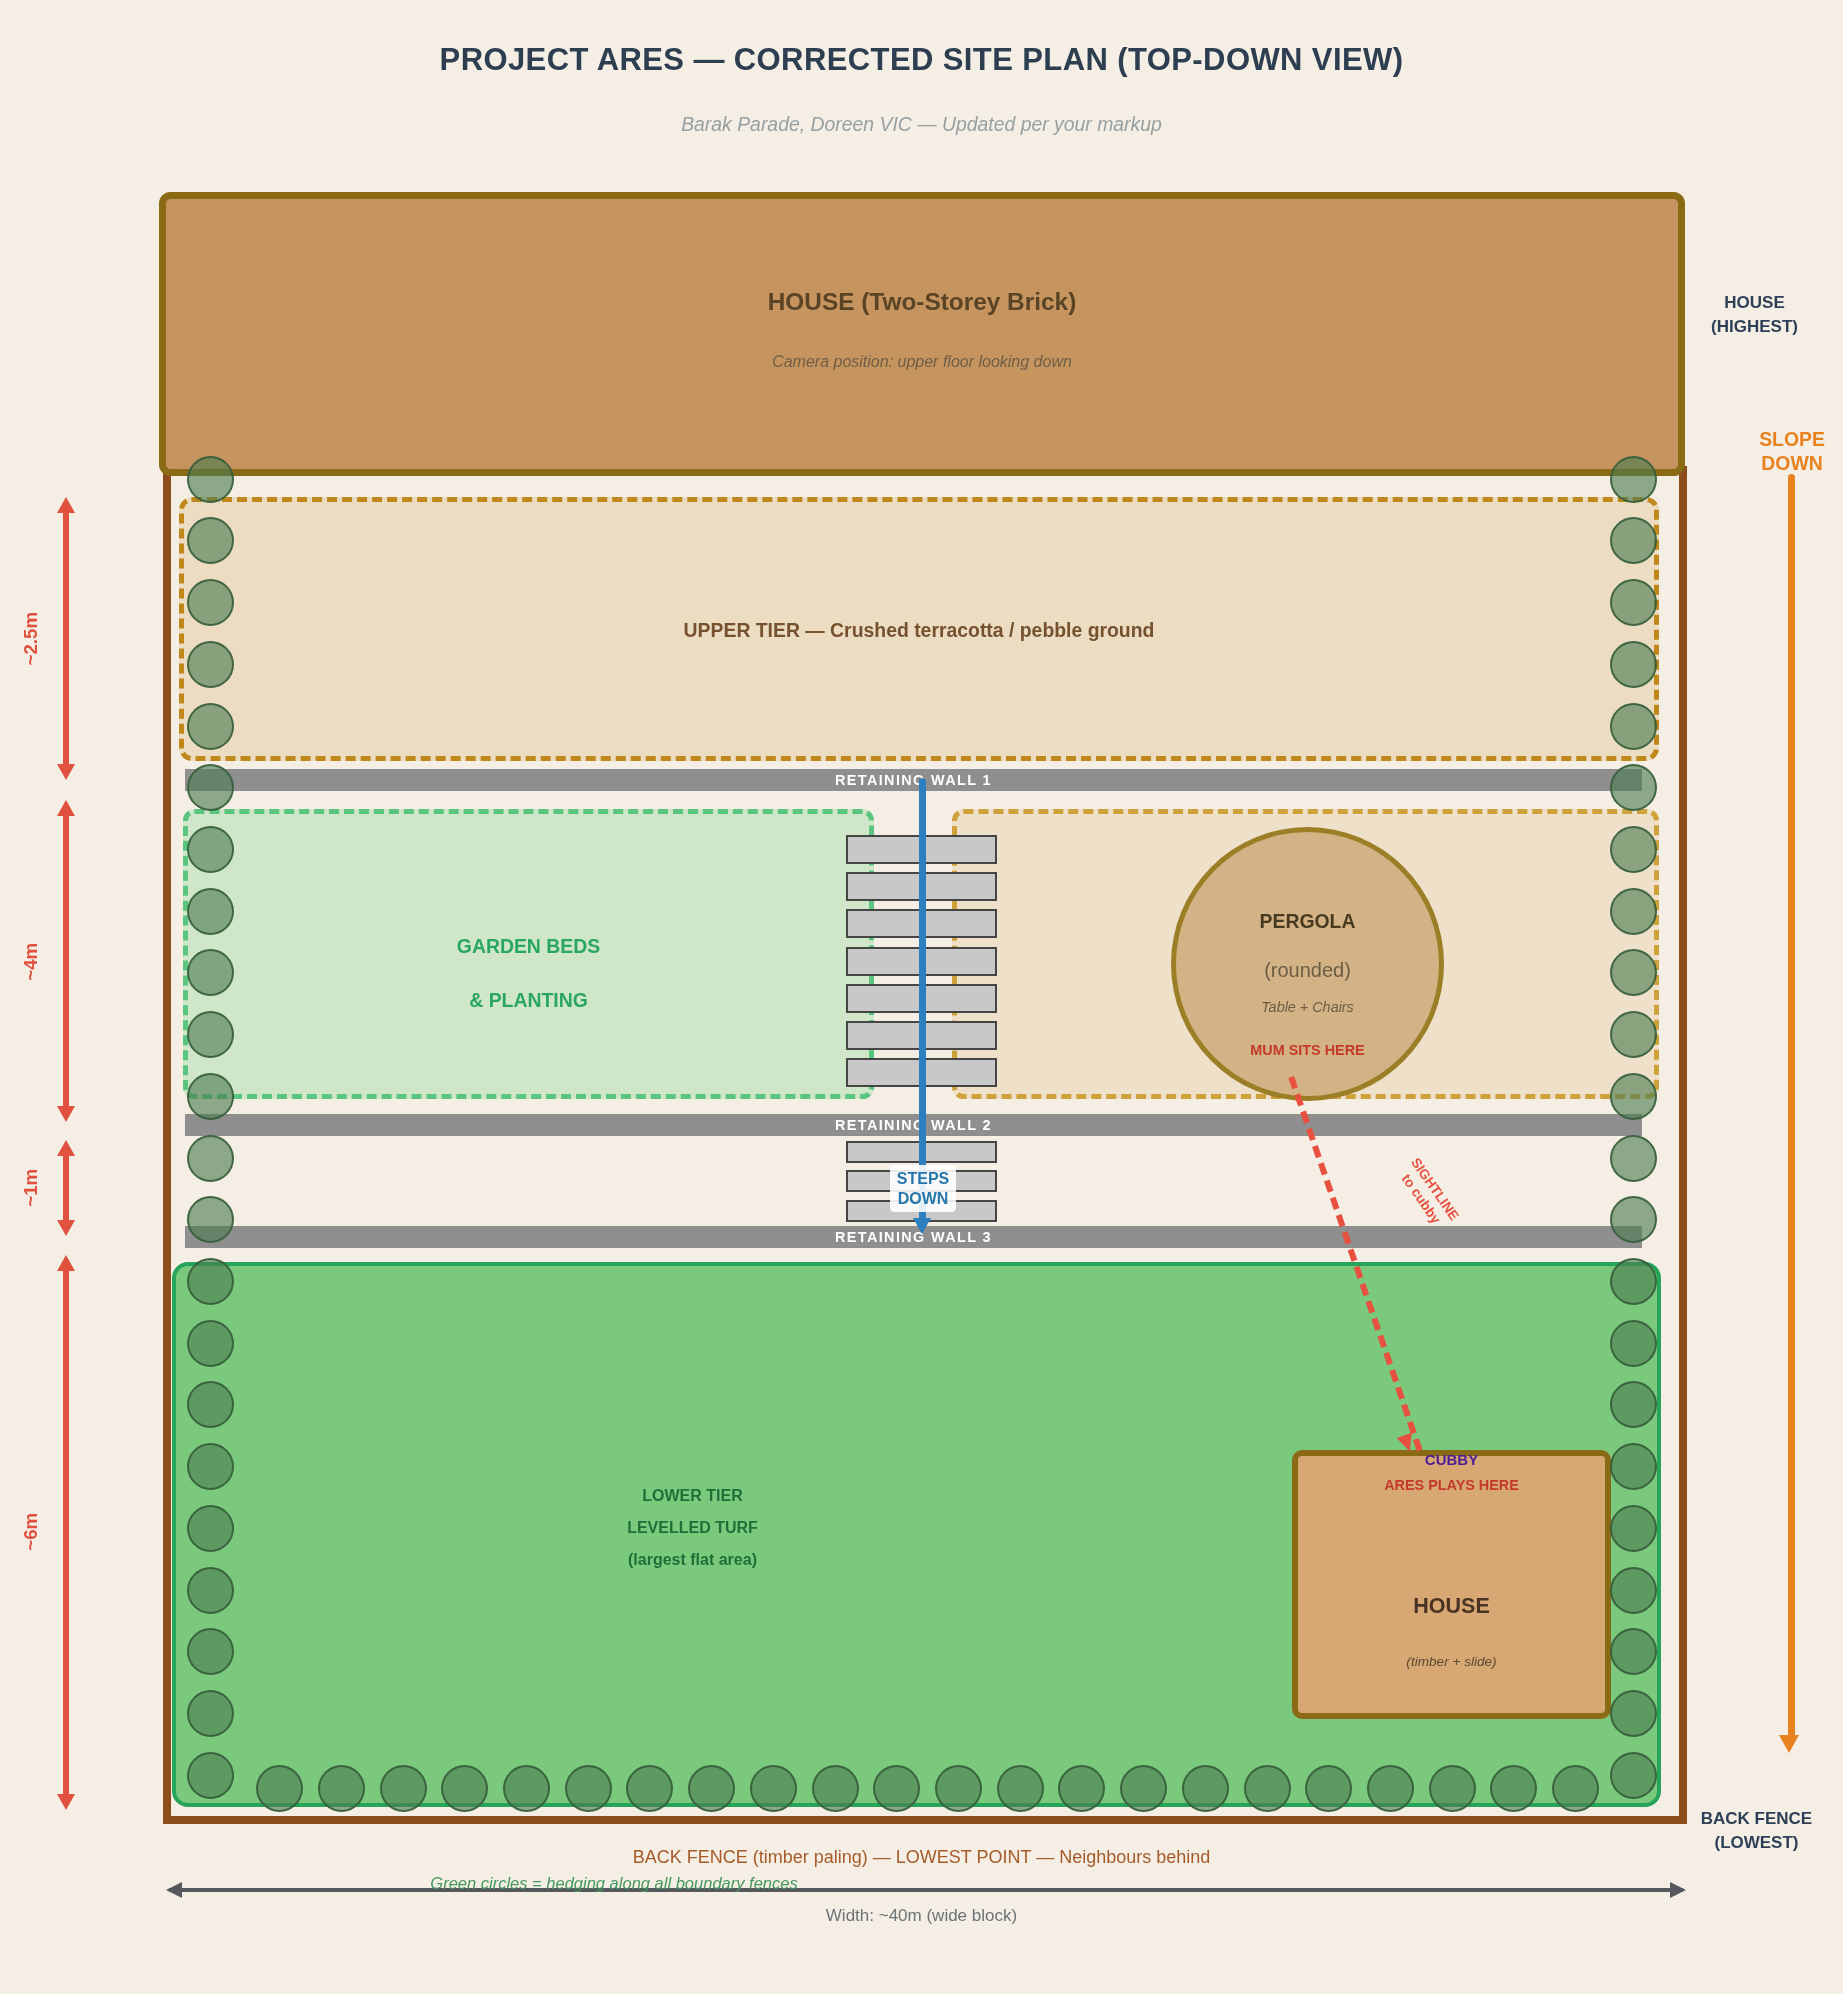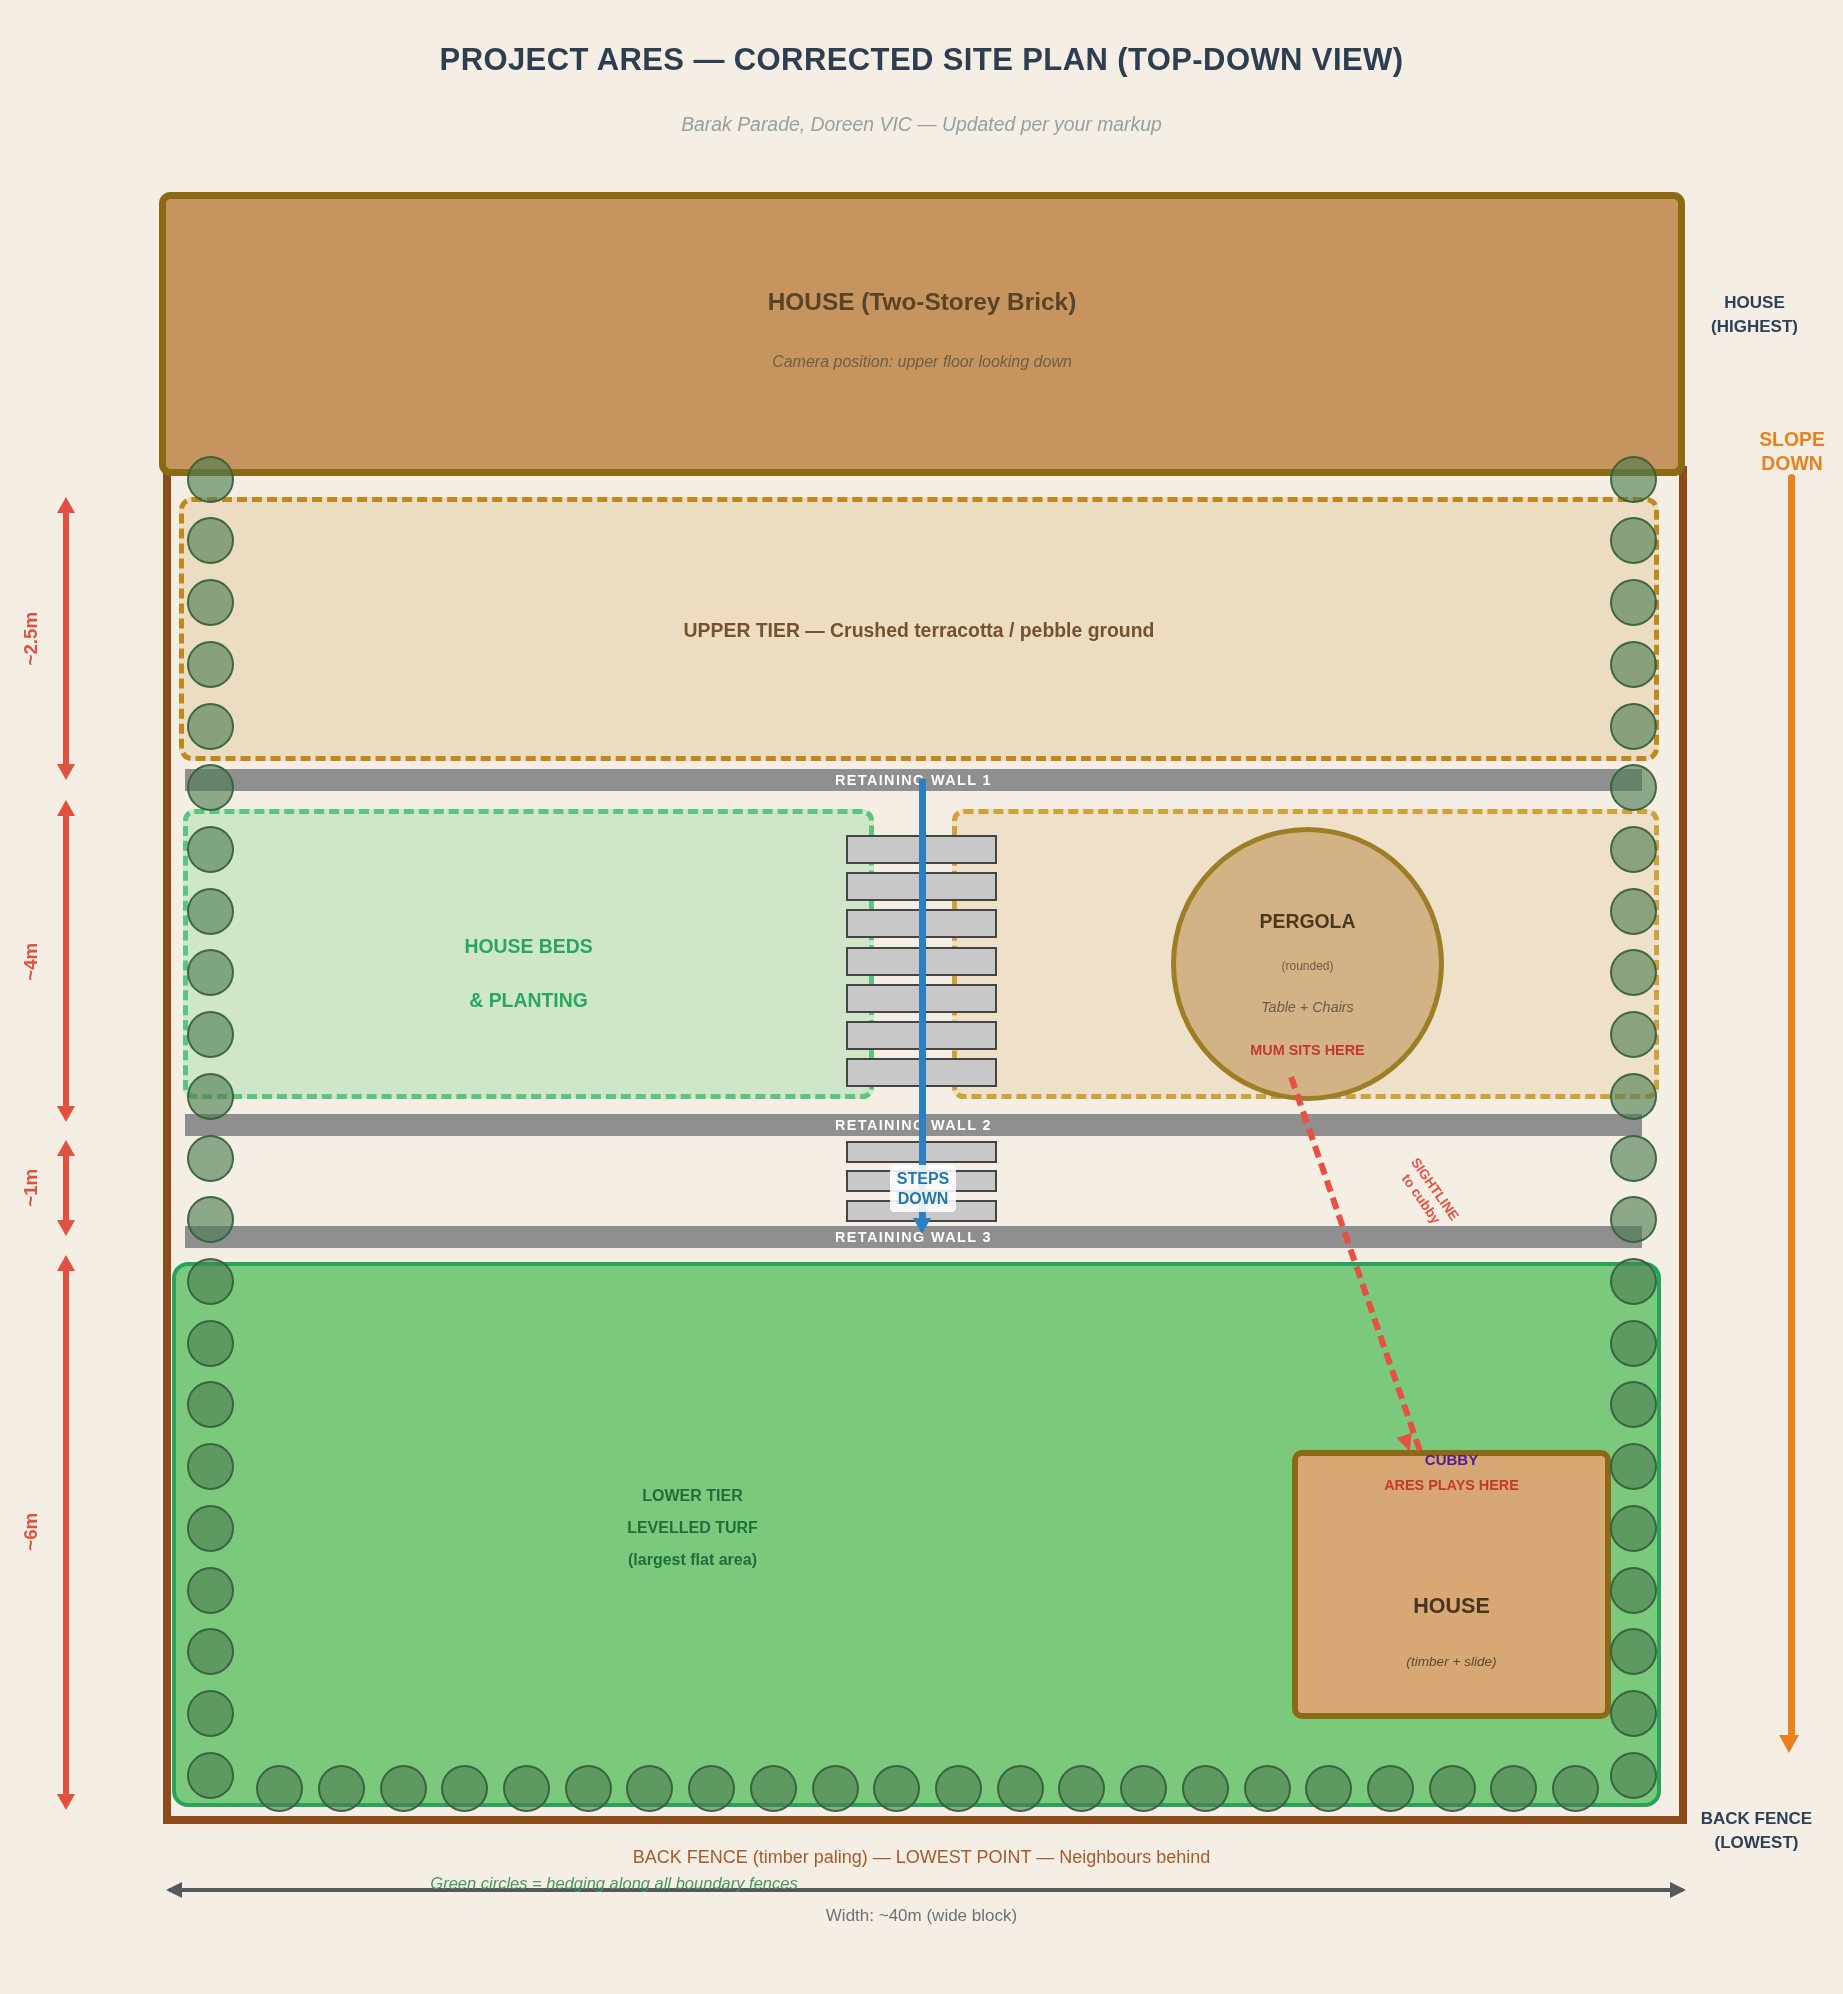--- a/index.html
+++ b/index.html
@@ -96,28 +96,28 @@
 
   <div class="abs upper-tier"></div>
   <div class="abs ctr upper-label">UPPER TIER — Crushed terracotta / pebble ground</div>
 
   <div class="abs wall" style="top:769px;">RETAINING WALL 1</div>
   <div class="abs wall" style="top:1114px;">RETAINING WALL 2</div>
   <div class="abs wall" style="top:1226px;">RETAINING WALL 3</div>
 
   <div class="abs garden"></div>
   <div class="abs ctr garden-label">
-    <span style="display:block;">HOUSE BEDS</span>
+    <span style="display:block;">GARDEN BEDS</span>
     <span style="display:block;margin-top:28px;">&amp; PLANTING</span>
   </div>
 
   <div class="abs pergola-tier"></div>
   <div class="abs pergola"></div>
   <div class="abs ctr pg-txt" style="top:910px;font-size:19.4px;font-weight:bold;color:#483a21;">PERGOLA</div>
-  <div class="abs ctr pg-txt" style="top:959px;font-size:12px;color:#6b5d45;">(rounded)</div>
+  <div class="abs ctr pg-txt" style="top:959px;font-size:20px;color:#6b5d45;">(rounded)</div>
   <div class="abs ctr pg-txt" style="top:999px;font-size:14.4px;font-style:italic;color:#6b5d45;">Table + Chairs</div>
   <div class="abs ctr pg-txt red" style="top:1042px;font-size:14.4px;">MUM SITS HERE</div>
 
   <div id="steps-layer">
       <div class="step" style="top: 835px; height: 29px;"></div>
       <div class="step" style="top: 872px; height: 29px;"></div>
       <div class="step" style="top: 909px; height: 29px;"></div>
       <div class="step" style="top: 947px; height: 29px;"></div>
       <div class="step" style="top: 984px; height: 29px;"></div>
       <div class="step" style="top: 1021px; height: 29px;"></div>

